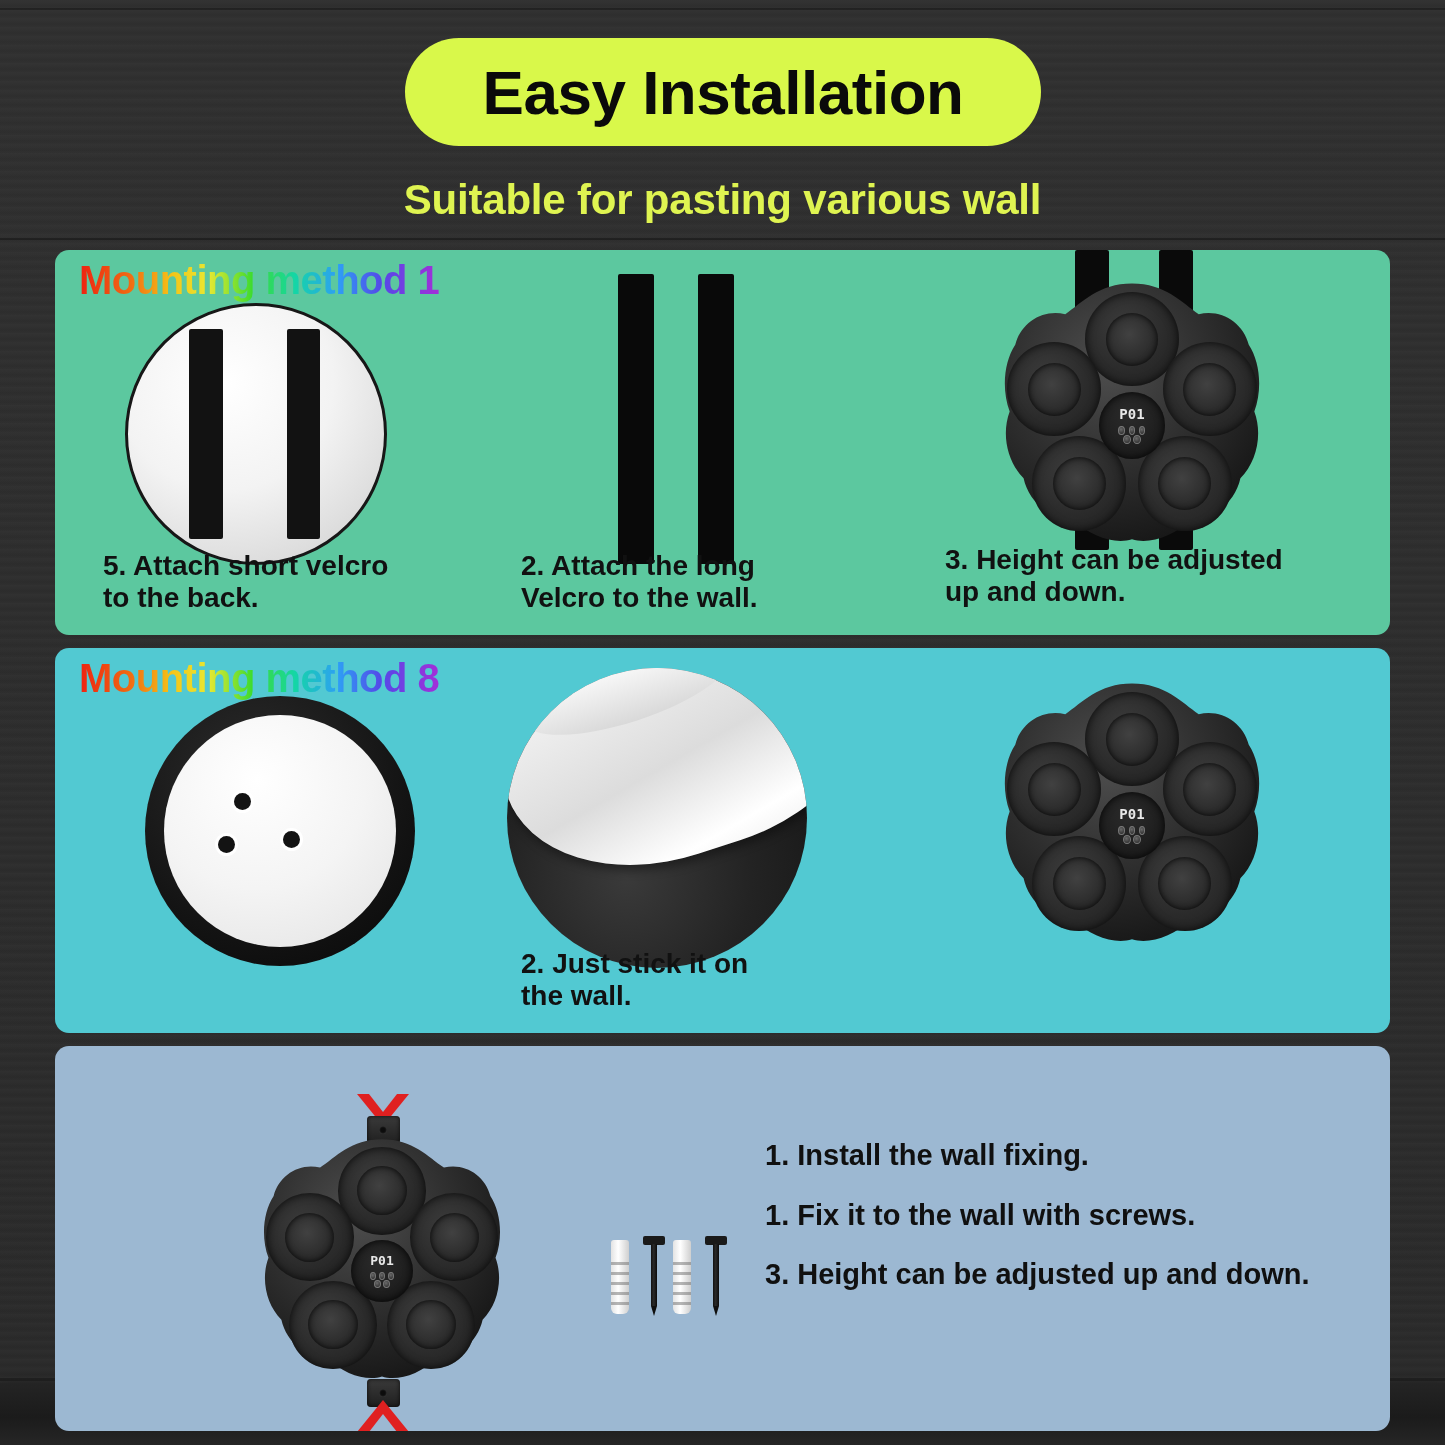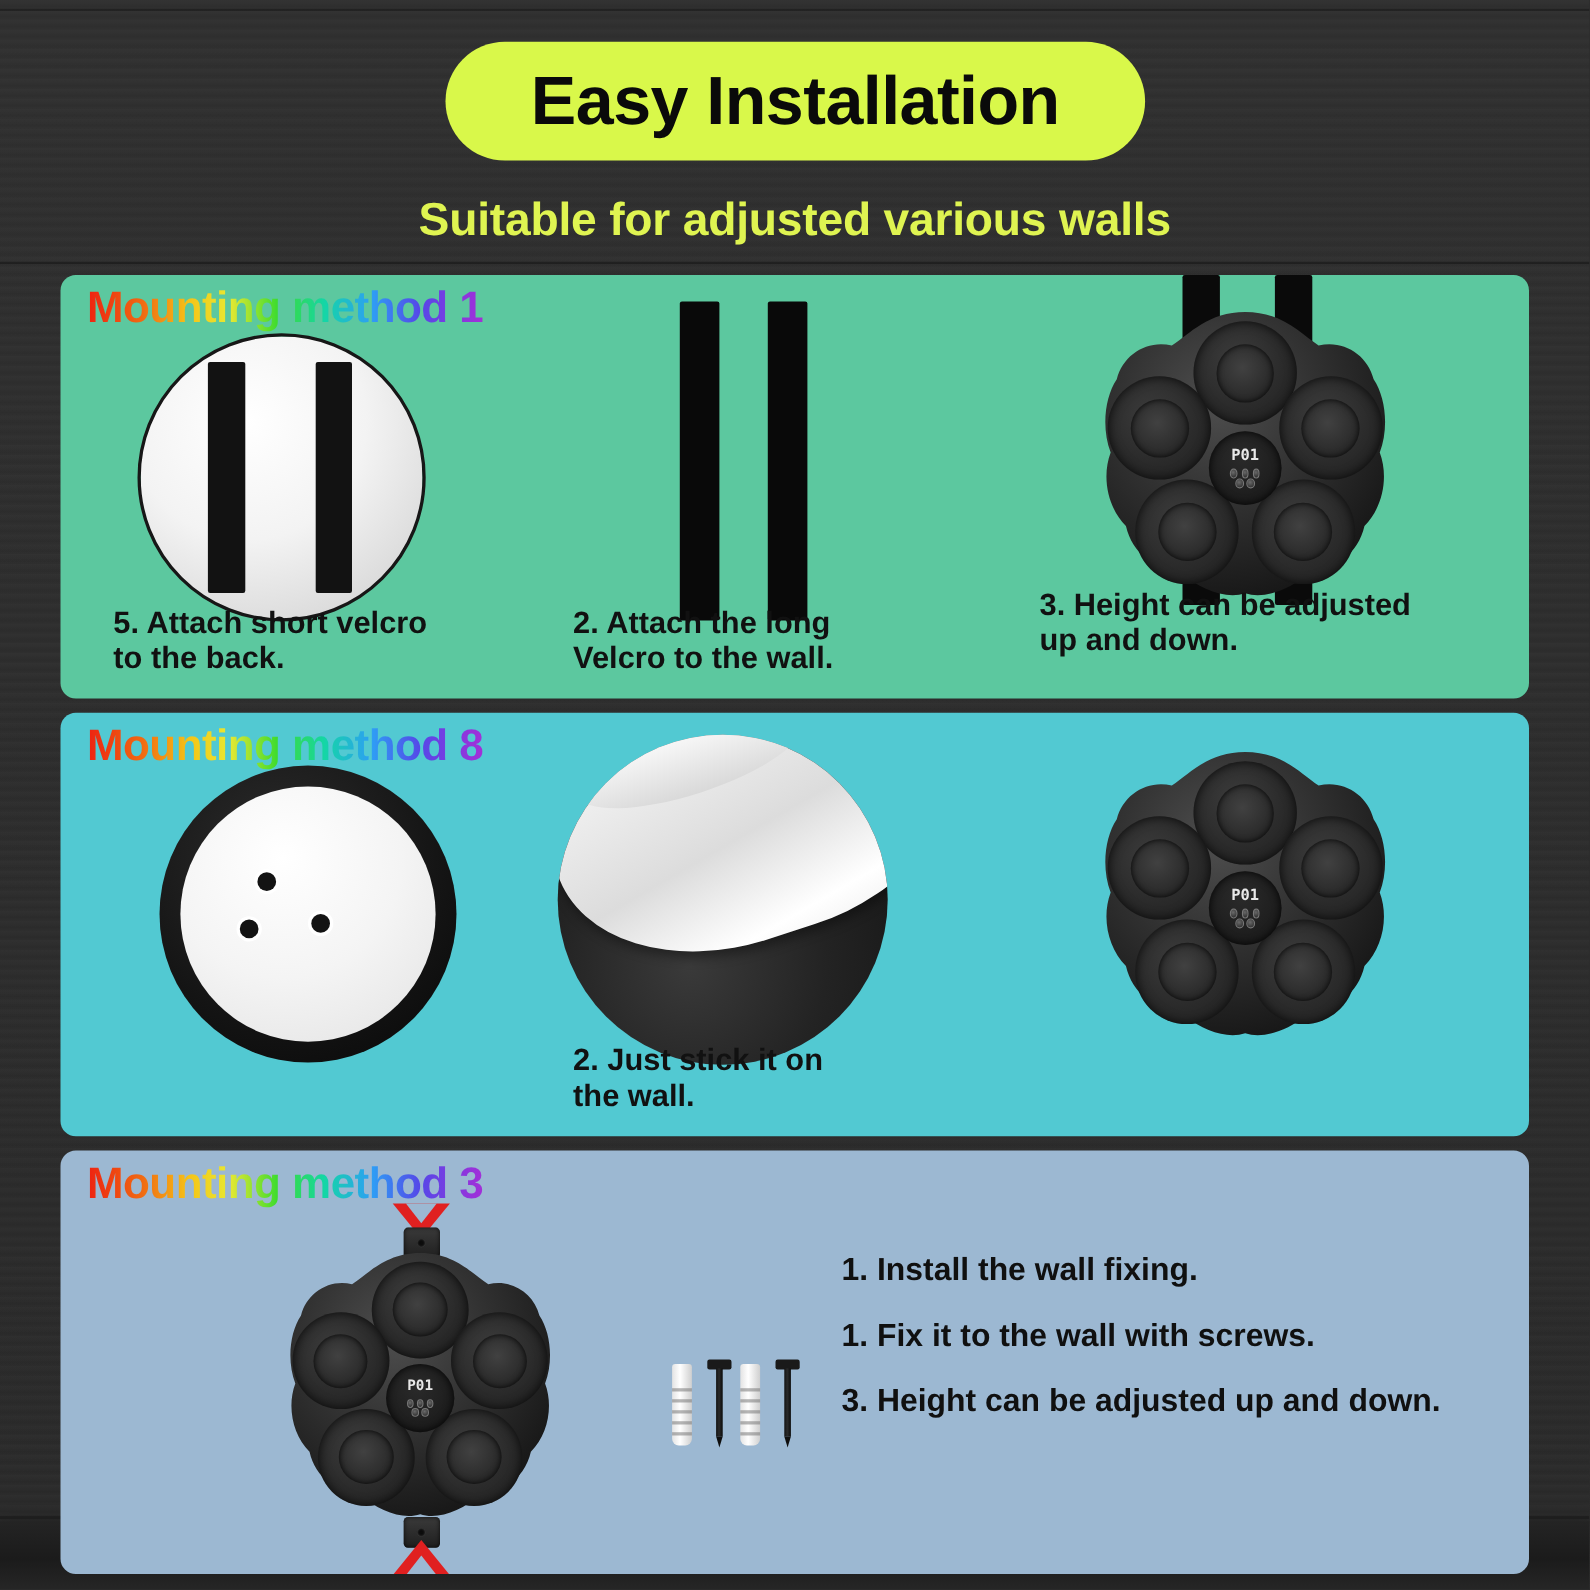--- a/index.html
+++ b/index.html
@@ -258,21 +258,21 @@
 <div id="stage">
 
   <div class="wall-seam s1"></div>
   <div class="wall-seam s2"></div>
   <div class="wall-seam s3"></div>
   <div class="floor"></div>
 
   <div class="title-pill">
     <span>Easy Installation</span>
   </div>
-  <div class="subtitle">Suitable for adjusted various walls</div>
+  <div class="subtitle">Suitable for pasting various wall</div>
 
   <div class="panel p1">
     <div class="method-label">Mounting method 1</div>
 
     <div class="velcro-disc" style="left:70px; top:53px; width:262px; height:262px;">
       <div class="strip" style="left:24%; width:13%;"></div>
       <div class="strip" style="left:62%; width:13%;"></div>
     </div>
 
     <div class="long-strip" style="left:563px; top:24px; width:36px; height:290px;"></div>
@@ -413,21 +413,21 @@
             <span class="btn" style="width:9px;height:9px;"></span>
           </div>
         </div>
       </div>
     </div>
 
     <div class="caption" style="left:48px; top:300px; width:390px;">5. Attach short velcro
     to the back.</div>
     <div class="caption" style="left:466px; top:300px; width:400px;">2. Attach the long
     Velcro to the wall.</div>
-    <div class="caption" style="left:890px; top:284px; width:440px;">3. Height can be adjusted
+    <div class="caption" style="left:890px; top:294px; width:440px;">3. Height can be adjusted
     up and down.</div>
   </div>
 
   <div class="panel p2">
     <div class="method-label">Mounting method 8</div>
 
     <div class="sticker-disc" style="left:90px; top:48px; width:270px; height:270px;">
       <div class="film"></div>
       <div class="hole" style="left:33%; top:36%; width:17px; height:17px;"></div>
       <div class="hole" style="left:27%; top:52%; width:17px; height:17px;"></div>
@@ -572,21 +572,20 @@
           </div>
         </div>
       </div>
     </div>
 
     <div class="caption" style="left:466px; top:300px; width:400px;">2. Just stick it on
     the wall.</div>
   </div>
 
   <div class="panel p3">
-    <div class="method-label">Mounting method 3</div>
 
     <div class="chevron chev-down" style="left:302px; top:48px;">
       <div class="chev-notch down" style="position:absolute; left:-14px; top:-32px;"></div>
     </div>
 
     <div class="device" style="left:198px; top:88px; width:258px; height:258px;">
       <div class="tab" style="left:44%; top:-7%; width:13%; height:11%;"></div>
       <div class="tab" style="left:44%; top:95%; width:13%; height:11%;"></div>
       <svg viewBox="0 0 100 100" style="position:absolute;inset:0;width:100%;height:100%;">
         <defs>

